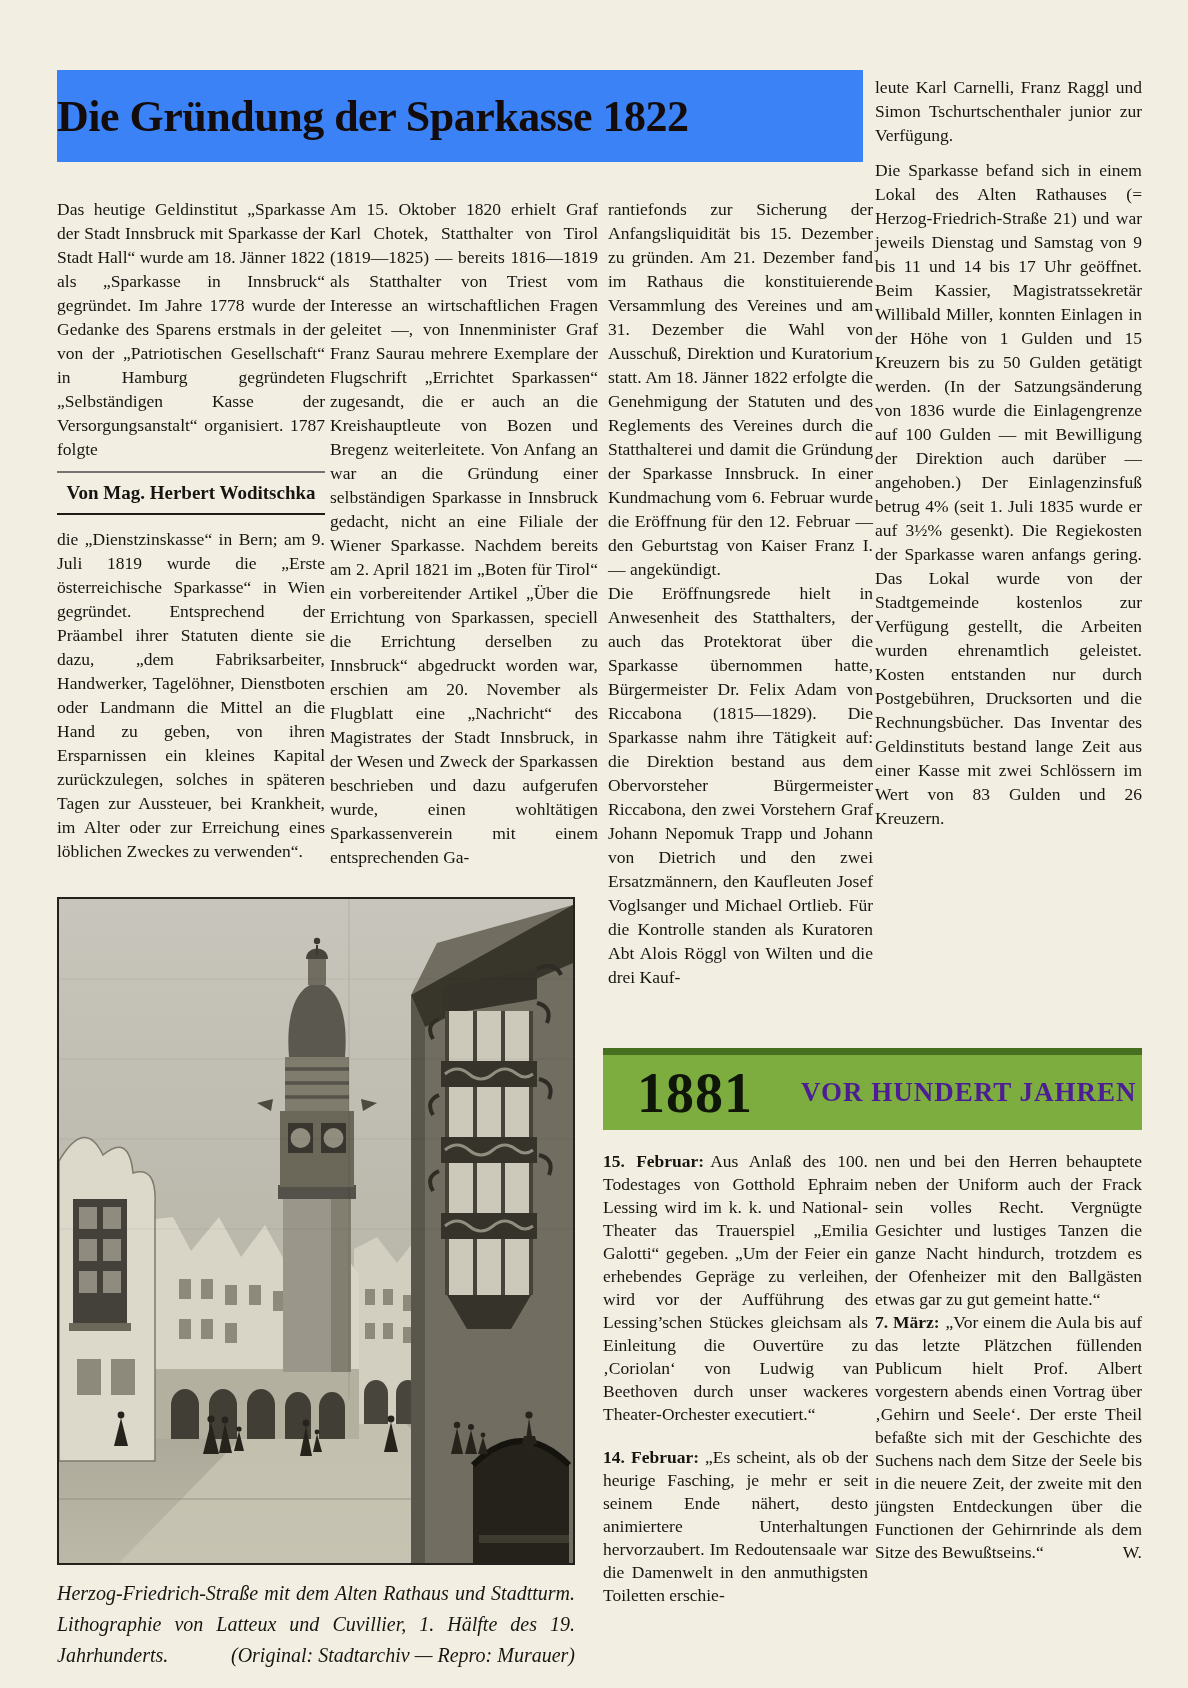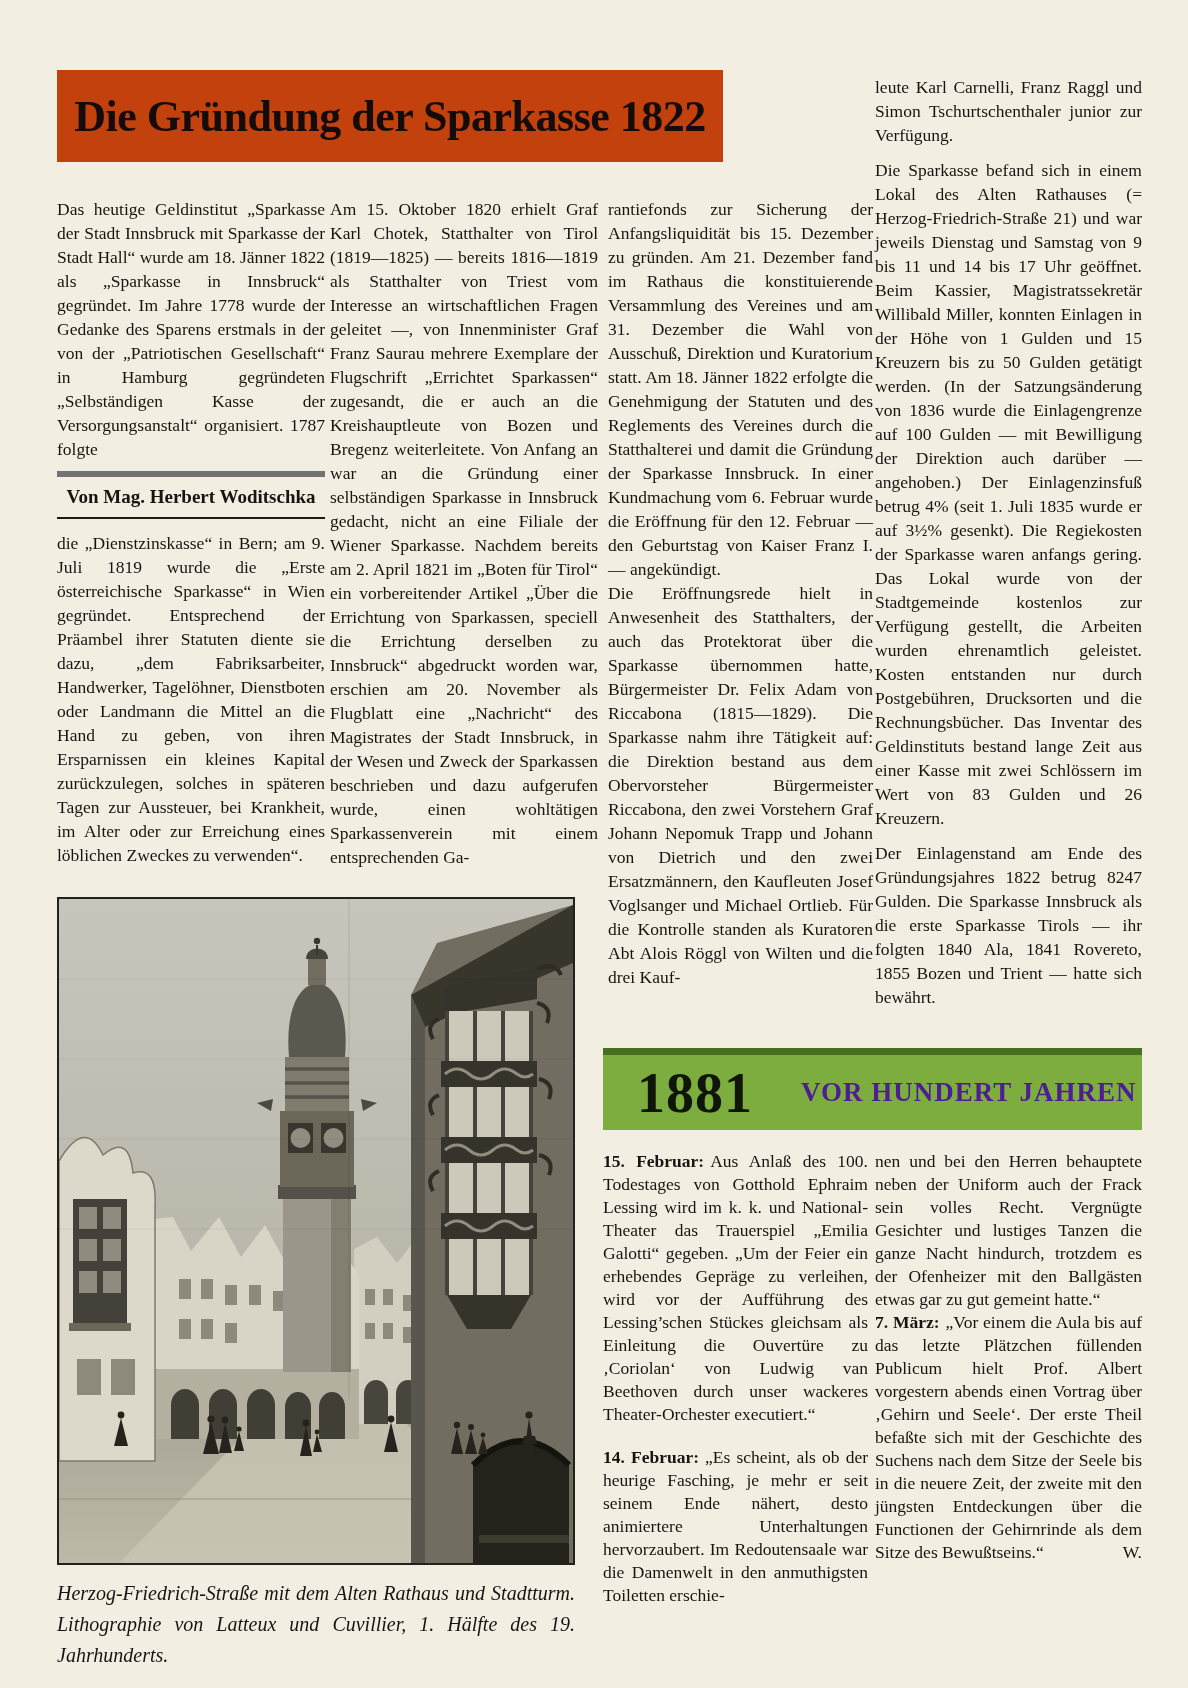--- a/index.html
+++ b/index.html
@@ -5,37 +5,37 @@
   html,body{margin:0;padding:0;}
   .page{
     position:relative;
     width:1188px;height:1688px;
     background:#f2efe2;
     font-family:"Liberation Serif", serif;
     color:#171511;
     overflow:hidden;
   }
   .red-banner{
-    position:absolute;left:57px;top:70px;width:666px;height:92px;
-    background:#c2410c;
-    display:flex;align-items:center;justify-content:center;
+    position:absolute;left:57px;top:70px;width:806px;height:92px;
+    background:#3b82f6;
+    display:flex;align-items:center;
   }
   .red-banner h1{
     margin:0;font-size:44px;font-weight:bold;color:#140c0a;
     letter-spacing:-0.5px;white-space:nowrap;
   }
   .col{
     position:absolute;
     font-size:17.5px;line-height:24px;
     text-align:justify;
   }
   .col p{margin:0;}
   .gap-sm{margin-top:11px !important;}
   .byline{
-    border-top:6px solid #737373;border-bottom:2px solid #1d1b16;
+    border-top:2px solid #737373;border-bottom:2px solid #1d1b16;
     margin:10px 0 12px 0;padding:9px 0;
     font-weight:bold;font-size:19px;text-align:center;line-height:22px;
   }
   .lead{font-weight:bold;margin-right:6px;}
   .col-1{left:57px;top:197px;width:268px;}
   .col-2{left:330px;top:197px;width:268px;}
   .col-3{left:608px;top:197px;width:265px;}
   .col-4{left:875px;top:75px;width:267px;}
   .figure-box{
     position:absolute;left:57px;top:897px;width:518px;height:668px;
@@ -85,21 +85,20 @@
   </div>
 
   <div class="col col-3">
     <p>rantiefonds zur Sicherung der Anfangsliquidität bis 15. Dezember zu gründen. Am 21. Dezember fand im Rathaus die konstituierende Versammlung des Vereines und am 31. Dezember die Wahl von Ausschuß, Direktion und Kuratorium statt. Am 18. Jänner 1822 erfolgte die Genehmigung der Statuten und des Reglements des Vereines durch die Statthalterei und damit die Gründung der Sparkasse Innsbruck. In einer Kundmachung vom 6. Februar wurde die Eröffnung für den 12. Februar — den Geburtstag von Kaiser Franz I. — angekündigt.</p>
     <p>Die Eröffnungsrede hielt in Anwesenheit des Statthalters, der auch das Protektorat über die Sparkasse übernommen hatte, Bürgermeister Dr. Felix Adam von Riccabona (1815—1829). Die Sparkasse nahm ihre Tätigkeit auf: die Direktion bestand aus dem Obervorsteher Bürgermeister Riccabona, den zwei Vorstehern Graf Johann Nepomuk Trapp und Johann von Dietrich und den zwei Ersatzmännern, den Kaufleuten Josef Voglsanger und Michael Ortlieb. Für die Kontrolle standen als Kuratoren Abt Alois Röggl von Wilten und die drei Kauf-</p>
   </div>
 
   <div class="col col-4">
     <p>leute Karl Carnelli, Franz Raggl und Simon Tschurtschenthaler junior zur Verfügung.</p>
     <p class="gap-sm">Die Sparkasse befand sich in einem Lokal des Alten Rathauses (= Herzog-Friedrich-Straße 21) und war jeweils Dienstag und Samstag von 9 bis 11 und 14 bis 17 Uhr geöffnet. Beim Kassier, Magistratssekretär Willibald Miller, konnten Einlagen in der Höhe von 1 Gulden und 15 Kreuzern bis zu 50 Gulden getätigt werden. (In der Satzungsänderung von 1836 wurde die Einlagengrenze auf 100 Gulden — mit Bewilligung der Direktion auch darüber — angehoben.) Der Einlagenzinsfuß betrug 4% (seit 1. Juli 1835 wurde er auf 3½% gesenkt). Die Regiekosten der Sparkasse waren anfangs gering. Das Lokal wurde von der Stadtgemeinde kostenlos zur Verfügung gestellt, die Arbeiten wurden ehrenamtlich geleistet. Kosten entstanden nur durch Postgebühren, Drucksorten und die Rechnungsbücher. Das Inventar des Geldinstituts bestand lange Zeit aus einer Kasse mit zwei Schlössern im Wert von 83 Gulden und 26 Kreuzern.</p>
-    <p class="gap-sm">Der Einlagenstand am Ende des Gründungsjahres 1822 betrug 8247 Gulden. Die Sparkasse Innsbruck als die erste Sparkasse Tirols — ihr folgten 1840 Ala, 1841 Rovereto, 1855 Bozen und Trient — hatte sich bewährt.</p>
   </div>
 
   <div class="figure-box">
     <svg viewBox="0 0 514 664" width="514" height="664" preserveAspectRatio="none">
       <defs>
         <linearGradient id="sky" x1="0" y1="0" x2="0" y2="1">
           <stop offset="0" stop-color="#c8c5bc"></stop>
           <stop offset="0.7" stop-color="#b6b3a6"></stop>
           <stop offset="1" stop-color="#adaa9c"></stop>
         </linearGradient>
@@ -267,20 +266,21 @@
 
       <g stroke="#000" opacity="0.05">
         <path d="M0,80 h514 M0,160 h514 M0,240 h514 M0,330 h514"></path>
         <path d="M290,0 v500" stroke-width="2"></path>
       </g>
     </svg>
   </div>
 
   <div class="caption">
     <span>Herzog-Friedrich-Straße mit dem Alten Rathaus und Stadtturm. Lithographie von Latteux und Cuvillier, 1. Hälfte des 19. Jahrhunderts.</span>
+    <span class="credit">(Original: Stadtarchiv — Repro: Murauer)</span>
   </div>
 
   <div class="green-banner">
     <span class="year">1881</span>
     <span class="heading">VOR HUNDERT JAHREN</span>
   </div>
 
   <div class="col col-c1">
     <p>
       <b class="lead">15. Februar:</b><span>Aus Anlaß des 100. Todestages von Gotthold Ephraim Lessing wird im k. k. und National-Theater das Trauerspiel „Emilia Galotti“ gegeben. „Um der Feier ein erhebendes Gepräge zu verleihen, wird vor der Aufführung des Lessing’schen Stückes gleichsam als Einleitung die Ouvertüre zu ‚Coriolan‘ von Ludwig van Beethoven durch unser wackeres Theater-Orchester executiert.“</span>

